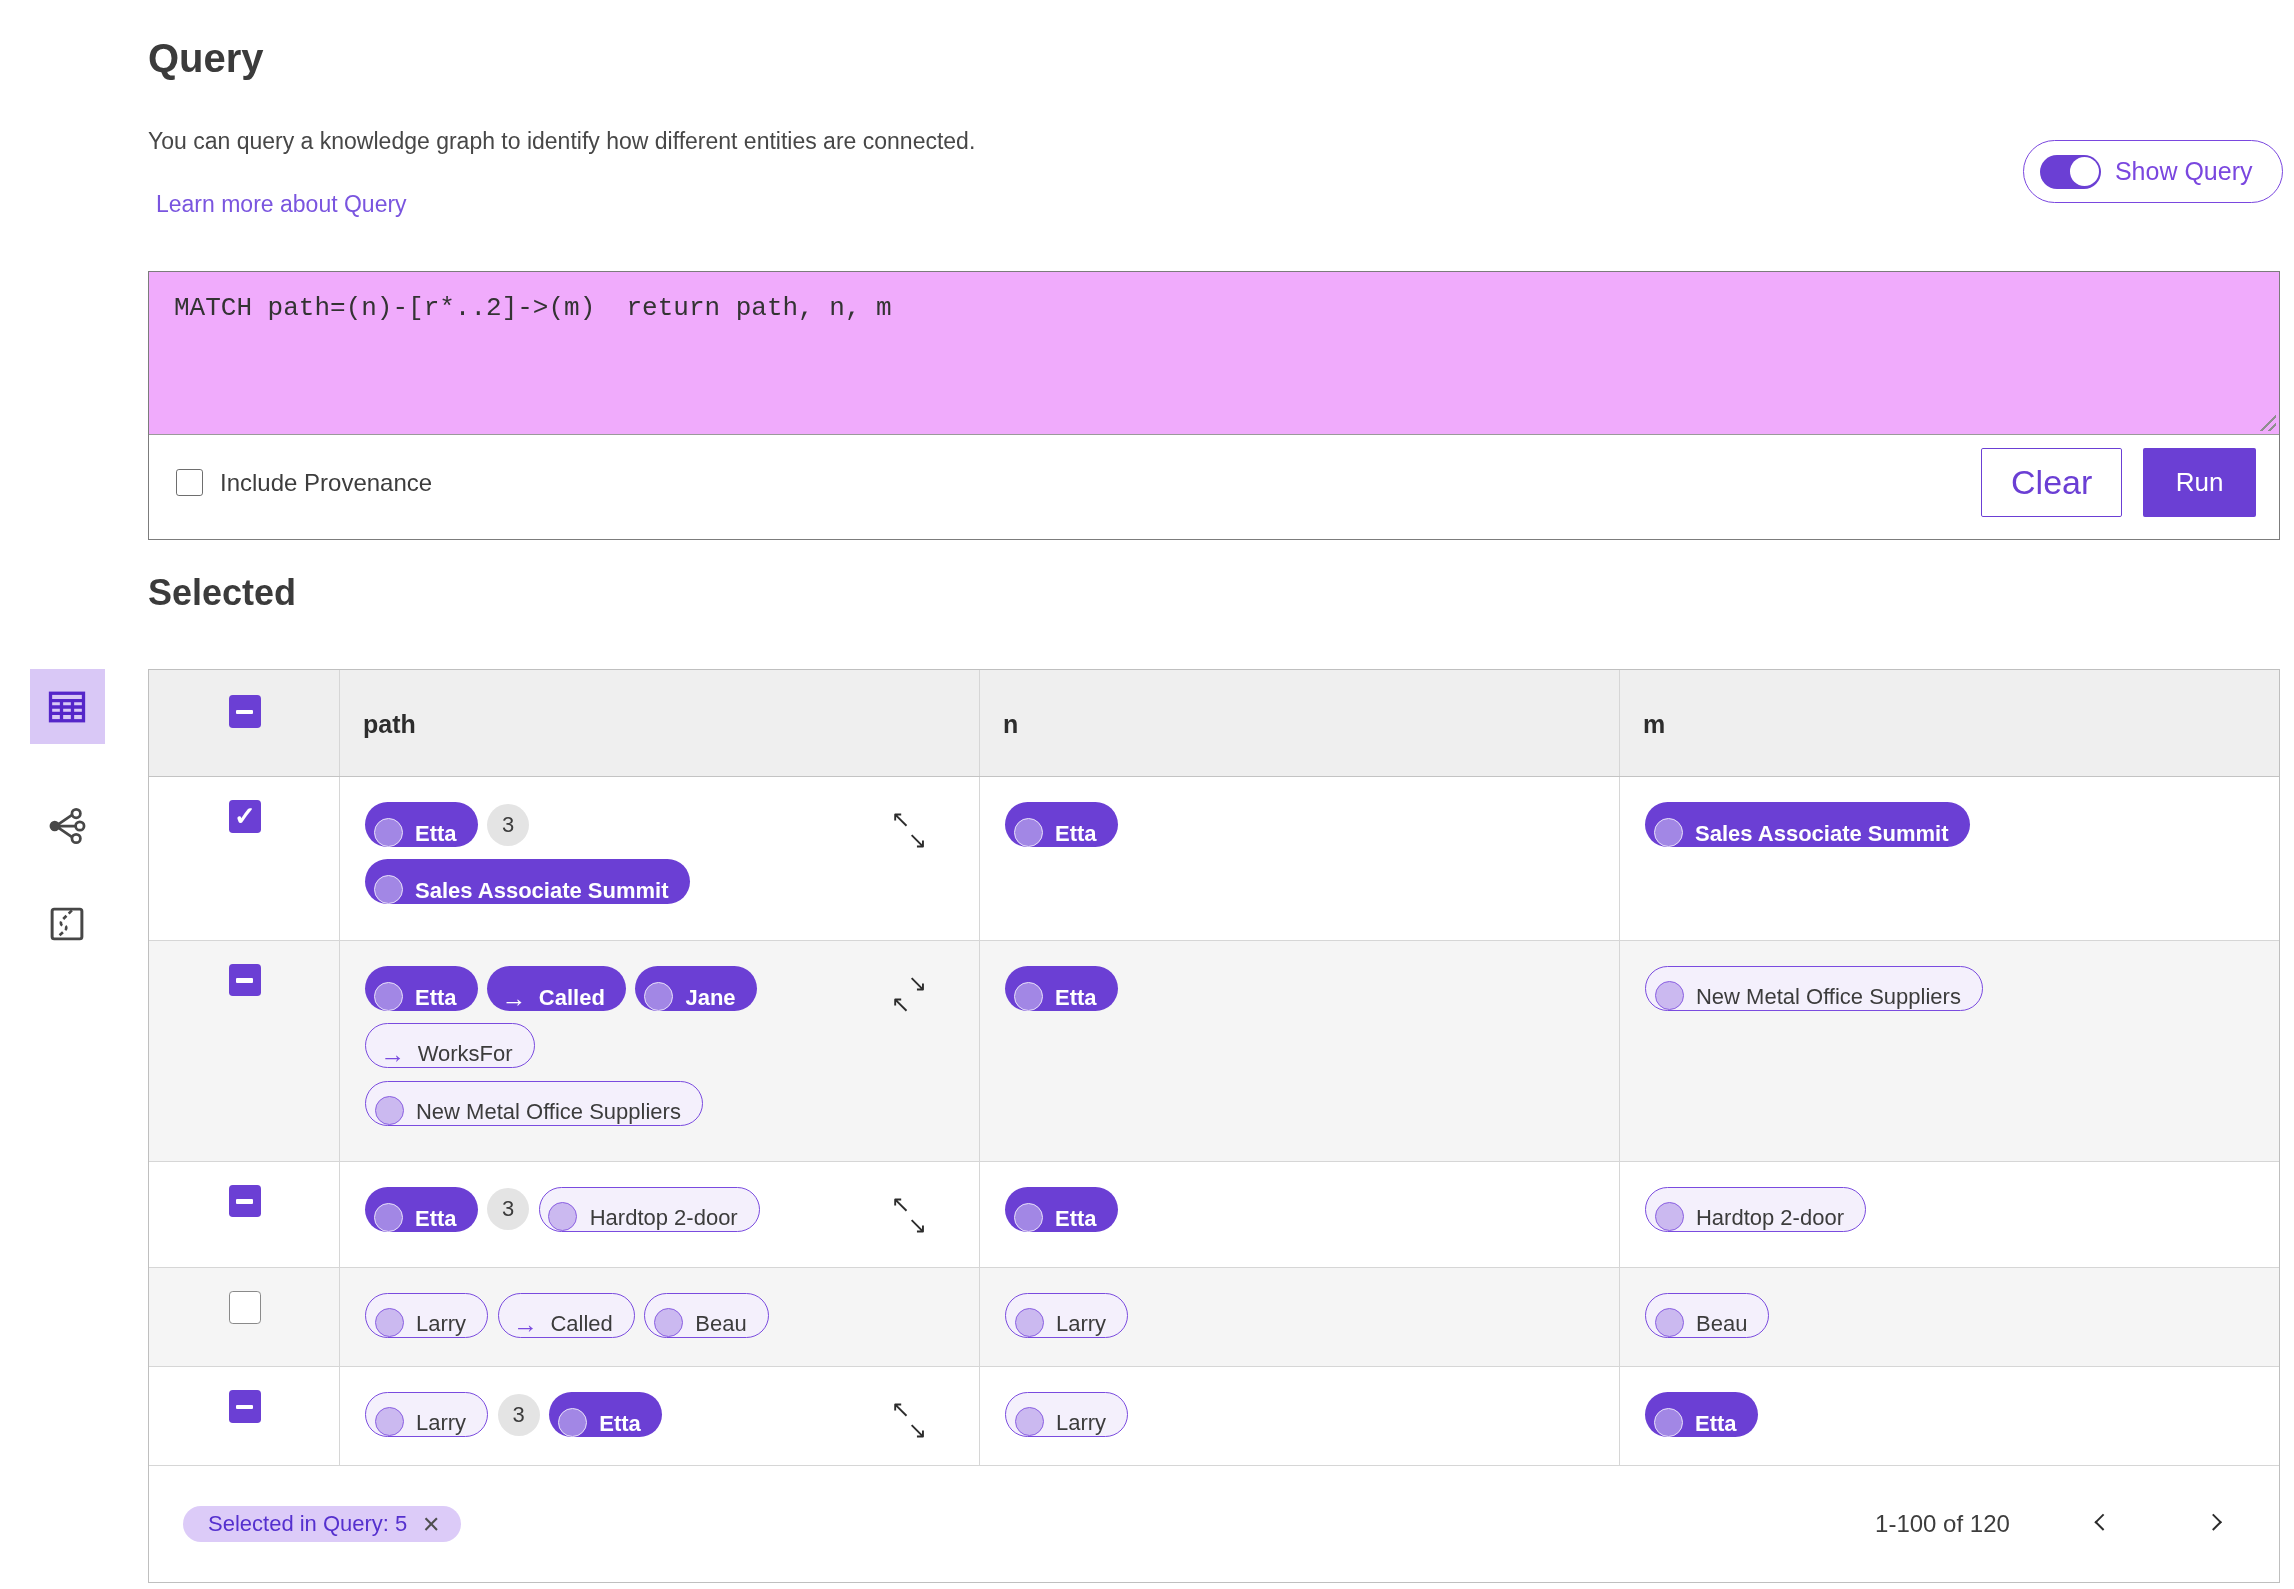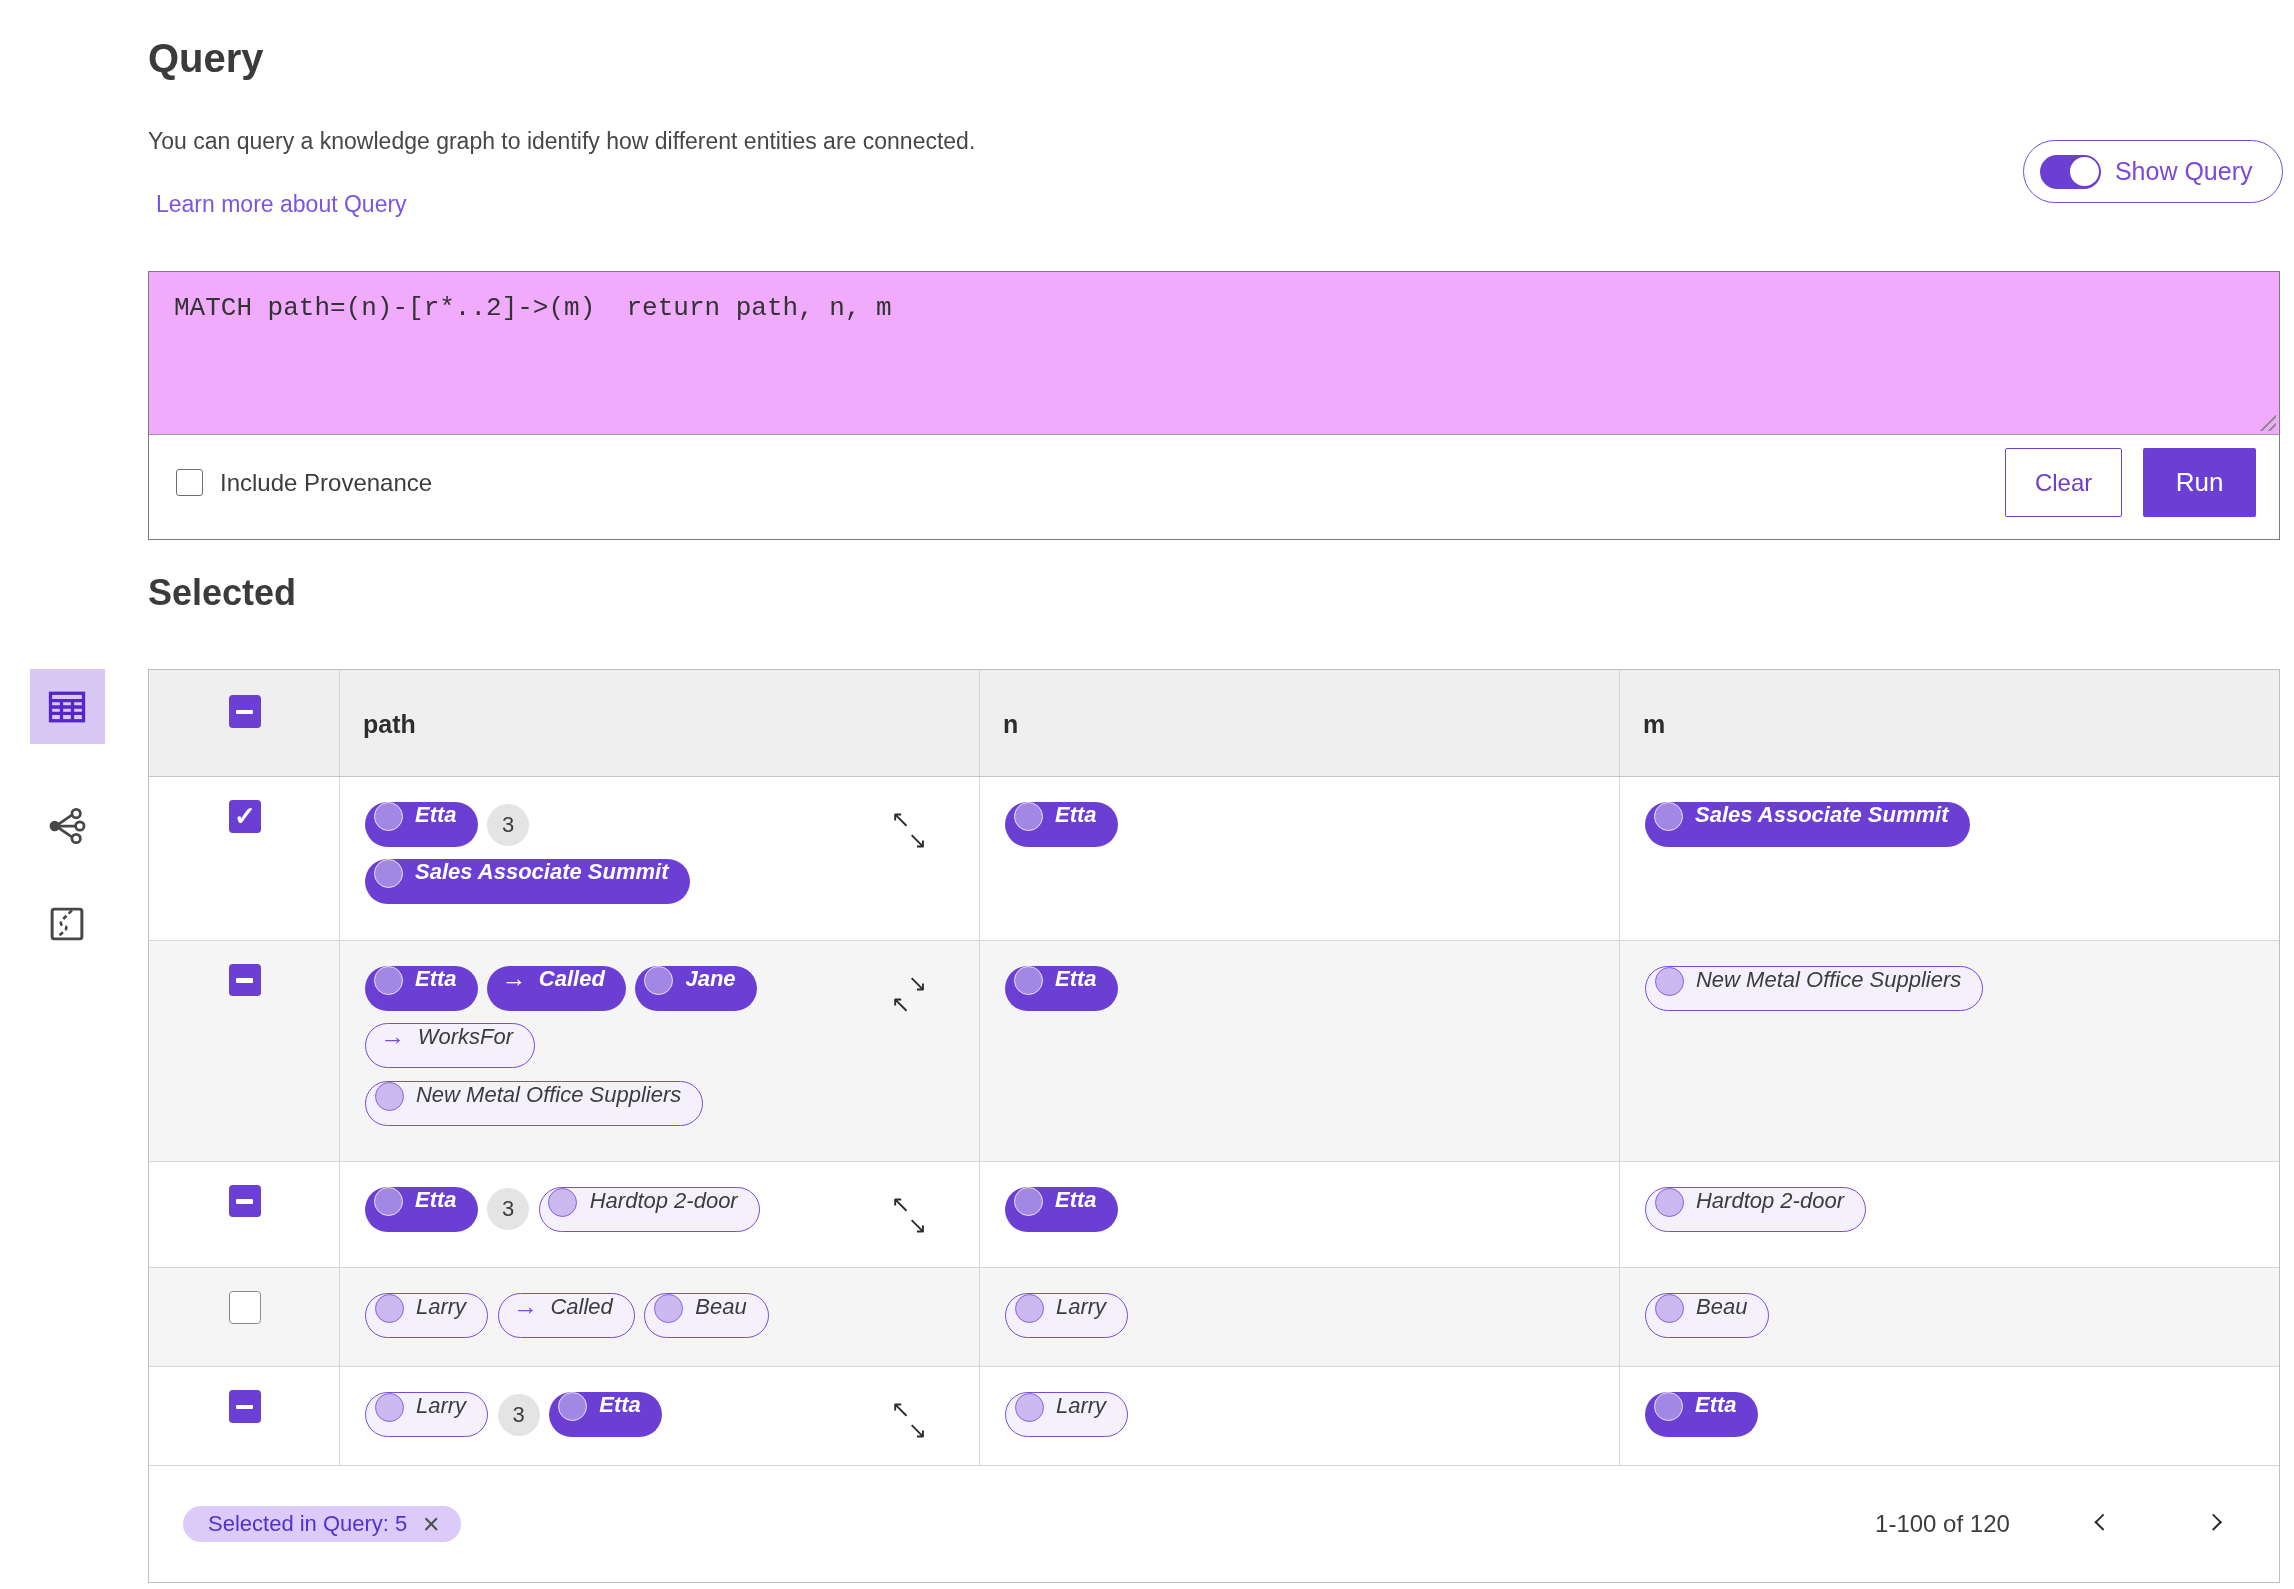--- a/index.html
+++ b/index.html
@@ -22,21 +22,21 @@
   .query-text { width: 100%; height: 100%; border: none; outline: none; resize: none; padding: 21px 25px;
                 font-family: "Liberation Mono", "DejaVu Sans Mono", monospace; font-size: 26px; color: #333; background: #f0abfc; }
   .grip { position: absolute; right: 2.9px; bottom: 2.9px; width: 17px; height: 17px; cursor: nwse-resize;
           background: repeating-linear-gradient(-45deg, transparent 0 3.8px, #8f8f8f 3.8px 5.7px);
           clip-path: polygon(100% 0, 100% 100%, 0 100%); }
   .query-footer { height: 103px; display: flex; align-items: center; padding: 0 23px 8px 27px; }
   .qcheck { width: 27px; height: 27px; border: 1.9px solid #6e6e6e; border-radius: 2.9px; background: #fff; cursor: pointer; flex: none; }
   .qcheck-label { margin-left: 17px; font-size: 24px; color: #3d3d3d; }
   .spacer { flex: 1; }
   .btn-clear { height: 69px; padding: 0 29px; background: #fff; border: 1.9px solid #6b3fd4; color: #6b3fd4;
-               font-size: 24px; border-radius: 1.9px; cursor: pointer; margin-right: 21px; font-family: inherit; }
+               font-size: 34px; border-radius: 1.9px; cursor: pointer; margin-right: 21px; font-family: inherit; }
   .btn-run { height: 69px; padding: 0 32.5px; background: #6b3fd4; border: none; color: #fff;
              font-size: 26px; border-radius: 1.9px; cursor: pointer; font-family: inherit; text-align: right; }
 
   
   .results-title { position: absolute; left: 148px; top: 572px; font-size: 36px; font-weight: 700; color: #3b3b3b; }
 
   .view-sidebar { position: absolute; left: 27px; top: 669px; width: 80px; display: flex; flex-direction: column; align-items: center; }
   .view-btn { width: 75px; height: 75px; border: none; background: transparent; display: flex; align-items: center;
               justify-content: center; cursor: pointer; }
   .view-btn.active { background: #d9c8f6; }
@@ -59,22 +59,22 @@
   .checkbox { width: 32.5px; height: 32.5px; border-radius: 3.8px; display: inline-flex; align-items: center;
               justify-content: center; cursor: pointer; flex: none; }
   .checkbox.checked { background: #6b3fd4; color: #fff; font-size: 26px; font-weight: 700; }
   .checkbox.indeterminate { background: #6b3fd4; position: relative; }
   .checkbox.indeterminate::after { content: ""; position: absolute; left: 7.6px; top: 14.3px; width: 17px; height: 4.8px;
                                    background: #fff; border-radius: 1px; }
   .checkbox.unchecked { background: #fff; border: 1.9px solid #8a8a8a; }
 
   .pill-line { display: flex; align-items: center; gap: 9.6px; margin-bottom: 12.4px; }
   .pill-line:last-child { margin-bottom: 0; }
-  .pill { display: inline-flex; align-items: flex-start; gap: 12.4px; height: 45px; border-radius: 24px;
-          padding: 0 21px 0 8.6px; font-size: 22px; cursor: pointer; white-space: nowrap; font-style: italic; }
+  .pill { display: inline-flex; align-items: flex-end; gap: 12.4px; height: 45px; border-radius: 24px;
+          padding: 0 21px 0 8.6px; font-size: 22px; cursor: pointer; white-space: nowrap; }
   .pill.edge { padding-left: 14.3px; }
   .pill.filled { background: #6b3fd4; color: #fff; font-weight: 700; }
   .pill.outlined { background: #f4f0fc; border: 1.9px solid #7a4bdf; color: #3c3c3c; }
   .node-circle { width: 29px; height: 29px; border-radius: 50%; flex: none; }
   .pill.filled .node-circle { background: #a287e5; border: 1.9px solid #e9e1fa; }
   .pill.outlined .node-circle { background: #cbb9f0; border: 1.9px solid #8a5fe2; }
   .edge-arrow { font-size: 25px; line-height: 1; }
   .pill.filled .edge-arrow { color: #fff; }
   .pill.outlined .edge-arrow { color: #7a4bdf; }
   .count-badge { width: 42px; height: 42px; border-radius: 50%; background: #e4e4e4; color: #3c3c3c;

